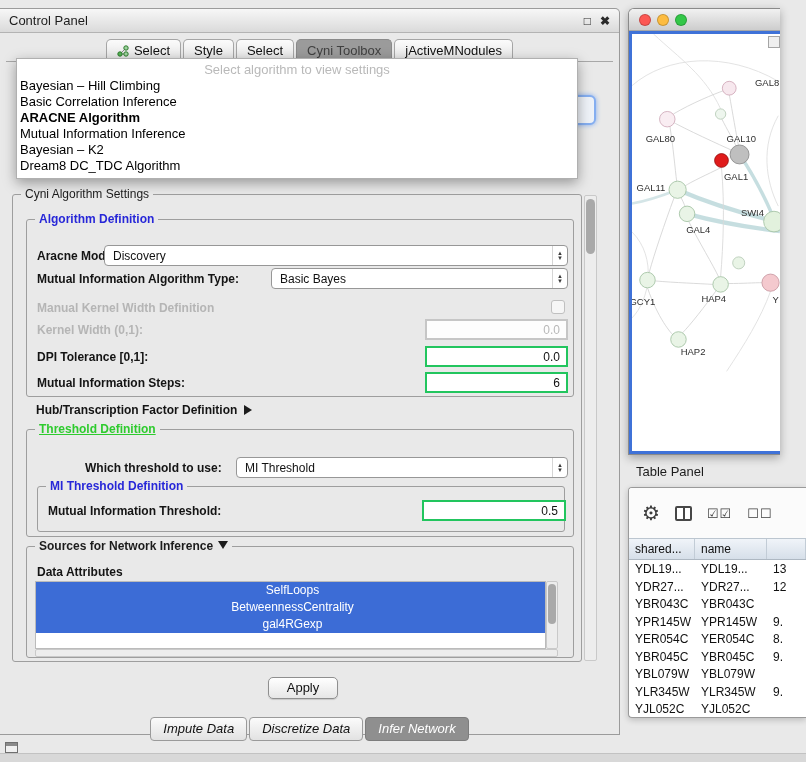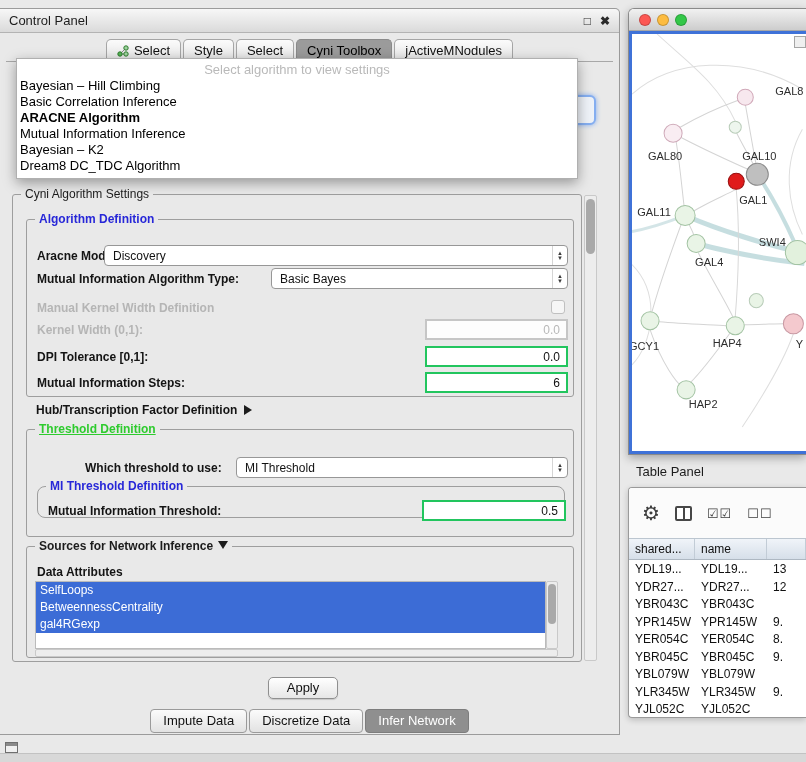--- a/index.html
+++ b/index.html
@@ -14,21 +14,21 @@
   .cp-title { font-size:13px; color:#1d1d1d; }
   .cp-controls { margin-left:auto; display:flex; gap:9px; font-size:12px; color:#2a2a2a; font-weight:bold; }
   .cp-controls span { cursor:default; }
 
   .cp-tabs { position:absolute; left:0; top:28px; width:100%; height:25px;
     display:flex; justify-content:center; align-items:flex-end; }
   .cp-tabs::after { content:""; position:absolute; left:6px; right:6px; bottom:0; border-bottom:1px solid #a8a8a8; }
   .cp-tab { font-size:13px; padding:3px 10px 4px 10px; border:1px solid #a5a5a5; border-bottom:none;
     border-radius:5px 5px 0 0; background:linear-gradient(#fbfbfb,#e3e3e3); margin:0 1px;
     display:flex; align-items:center; gap:5px; position:relative; z-index:1; }
-  .cp-tab.selected { background:#9b9b9b; color:#000000; border-color:#8a8a8a; }
+  .cp-tab.selected { background:#9b9b9b; color:#404040; border-color:#8a8a8a; }
 
   
   .algo-popup { position:absolute; left:16px; top:49px; width:562px; background:#ffffff;
     border:1px solid #b0b0b0; box-shadow:0 4px 12px rgba(0,0,0,0.35); z-index:30; padding:2px 0 4px 0; }
   .algo-placeholder { text-align:center; color:#b9b9b9; font-size:13px; height:17px; line-height:17px; }
   .algo-item { font-size:13px; height:16px; line-height:16px; padding-left:3px; color:#000; white-space:nowrap; }
   .algo-item.selected-algo { font-weight:bold; }
 
   
   .focus-stepper { position:absolute; left:566px; top:86px; width:30px; height:30px; border-radius:6px;
@@ -67,26 +67,26 @@
 
   .vscroll { position:absolute; background:#ededed; border:1px solid #c9c9c9; border-radius:2px; }
   .vscroll .thumb { position:absolute; left:1px; right:1px; background:#a9a9a9; border-radius:5px; }
   .hscroll { position:absolute; background:#ededed; border:1px solid #c9c9c9; border-radius:2px; }
 
   .apply-btn { position:absolute; left:268px; top:668px; width:70px; height:22px; border:1px solid #8f8f8f;
     border-radius:5px; background:linear-gradient(#ffffff,#e6e6e6); font-size:13px; text-align:center;
     line-height:20px; box-shadow:0 1px 1px rgba(0,0,0,0.15); }
 
   .bottom-tabs { position:absolute; left:0; top:700px; width:100%; display:flex; justify-content:center; }
-  .btab { font-size:13px; padding:3px 12px 4px 12px; border:1px solid #9a9a9a; margin:0 1px;
-    background:linear-gradient(#fbfbfb,#e2e2e2); border-radius:4px; }
+  .btab { font-size:13px; padding:3px 12px 4px 12px; border:1px solid #9a9a9a; margin:8px 1px;
+    background:linear-gradient(#fbfbfb,#e2e2e2); border-radius:4px;font-style:italic; }
   .btab.selected { background:#8f8f8f; color:#fff; border-color:#7d7d7d; }
 
   
-  .net-window { position:absolute; left:628px; top:8px; width:178px; height:447px;
+  .net-window { position:absolute; left:628px; top:8px; width:152px; height:447px;
     border:1px solid #8a8a8a; border-right:none; border-radius:6px 0 0 0; background:#fff;
     box-shadow:0 3px 10px rgba(0,0,0,0.3); overflow:hidden; }
   .net-titlebar { height:22px; background:linear-gradient(#f1f1f1,#cdcdcd); border-bottom:1px solid #a8a8a8;
     display:flex; align-items:center; padding-left:10px; gap:6px; }
   .traffic { width:12px; height:12px; border-radius:50%; border:1px solid rgba(0,0,0,0.2); }
   .net-content { position:absolute; left:0; top:22px; right:0; bottom:0; background:#fff;
     border:3px solid #3f72d8; border-right:none; overflow:hidden; }
   .net-content svg { display:block; width:100%; height:100%; }
   .nlabel { font-size:11px; fill:#2e2e2e; font-family:"Liberation Sans",sans-serif; }
   .mini-scroll-box { position:absolute; top:2px; right:0; width:12px; height:12px; border:1px solid #a5a5a5; background:#efefef; }
@@ -216,28 +216,28 @@
 
     <span class="flabel" style="left:58px; top:31px;">Which threshold to use:</span>
     <div class="combo" style="left:209px; top:27px; width:332px;">
       <span>MI Threshold</span>
       <span class="stepper">
           <span>▲</span>
           <span>▼</span>
         </span>
     </div>
 
-    <div class="group" style="left:10px; top:56px; width:528px; height:32px; border-radius:8px;">
+    <div class="group" style="left:10px; top:56px; width:528px; height:46px; border-radius:3px;">
       <span class="legend blue">MI Threshold Definition</span>
       <span class="flabel" style="left:10px; top:17px;">Mutual Information Threshold:</span>
       <div class="tfield" style="left:384px; top:13px; width:144px;">0.5</div>
     </div>
   </div>
 
-  <div class="group" style="left:26px; top:537px; width:548px; height:112px;">
+  <div class="group" style="left:26px; top:537px; width:548px; height:112px;text-align:center;">
     <span class="legend boldblack"><span>Sources for Network Inference</span><span class="arrow-down"></span></span>
 
     <span class="flabel" style="left:10px; top:18px;">Data Attributes</span>
 
     <div class="attr-list" style="left:8px; top:34px; width:511px; height:68px;">
       <div class="attr-item">SelfLoops</div>
       <div class="attr-item">BetweennessCentrality</div>
       <div class="attr-item">gal4RGexp</div>
     </div>
     <div class="vscroll" style="left:519px; top:34px; width:12px; height:68px;">

